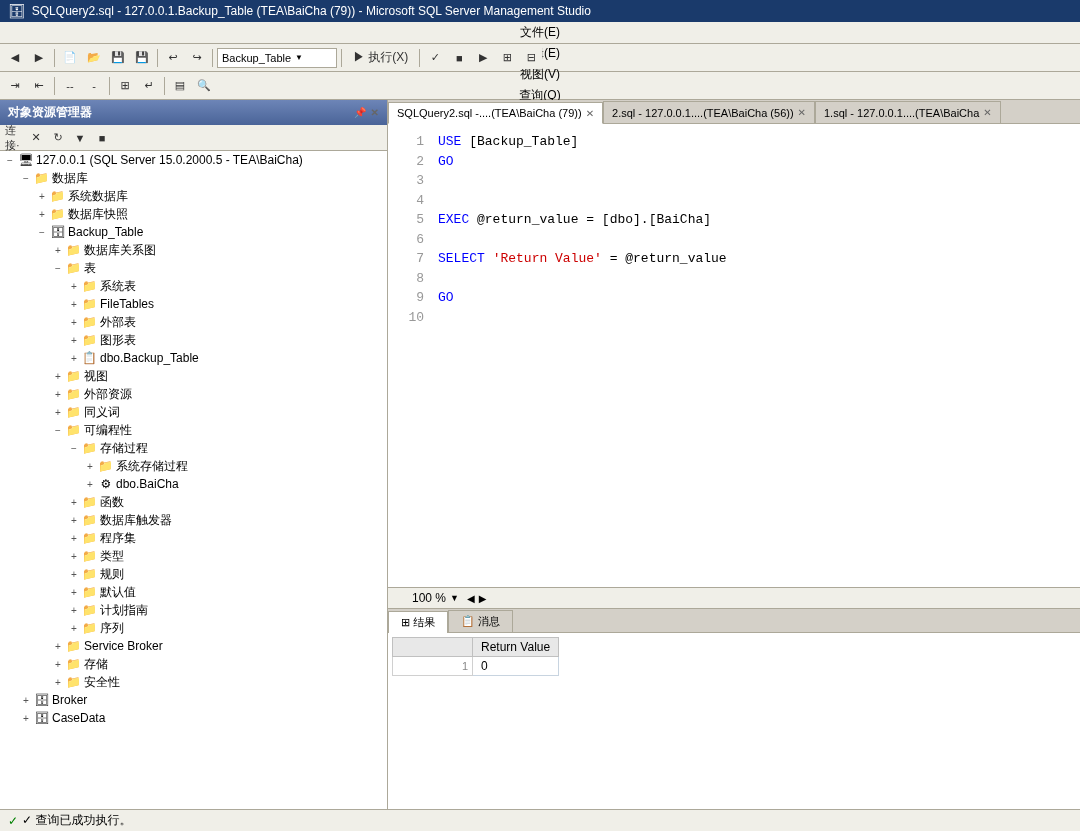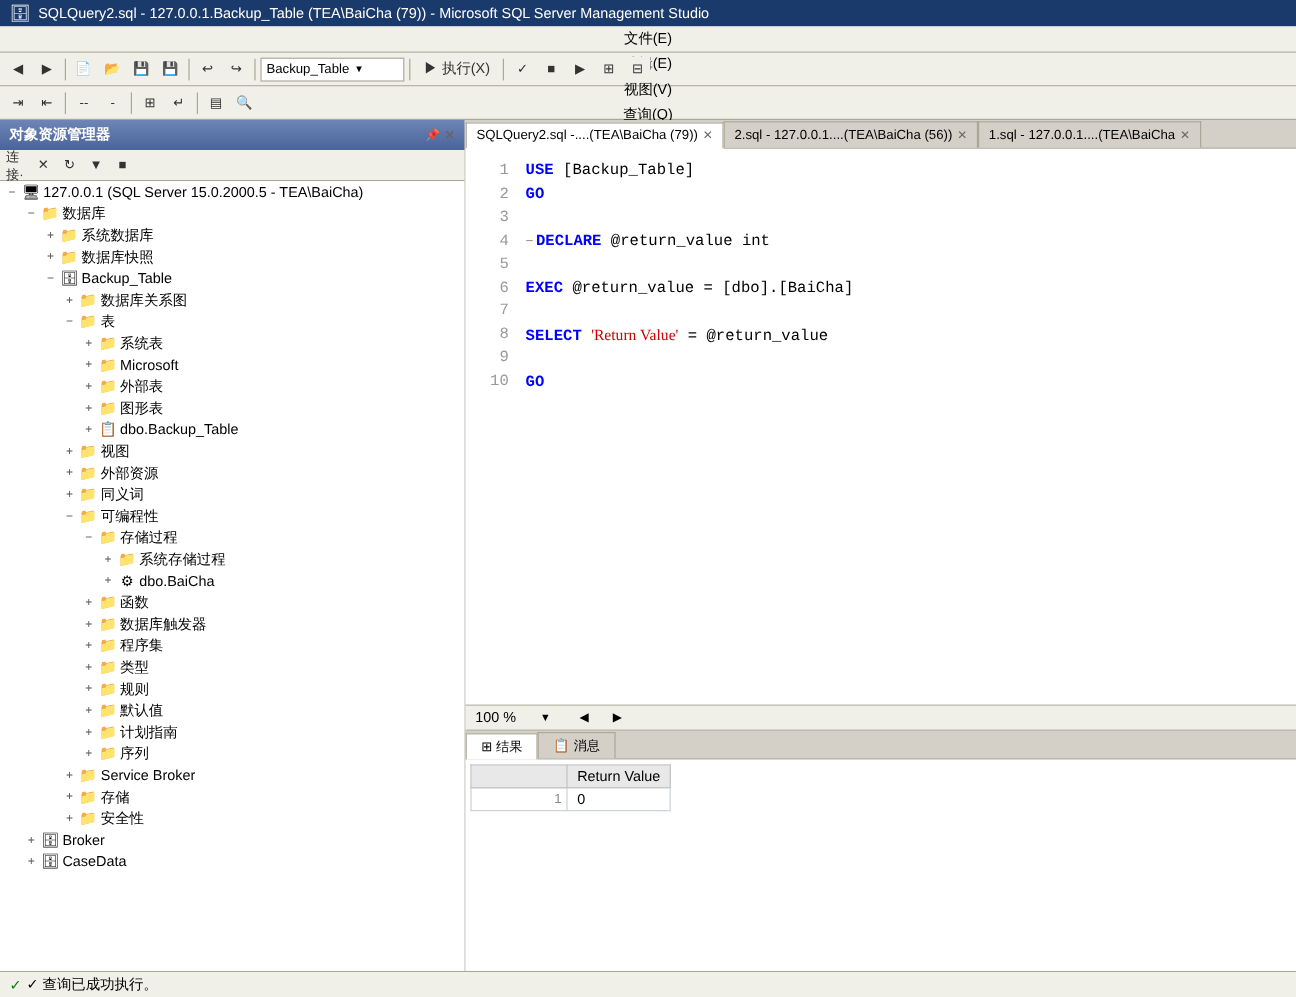--- a/index.html
+++ b/index.html
@@ -212,36 +212,36 @@
       width: 44px;
       color: #999;
       font-family: Consolas, 'Courier New', monospace;
       font-size: 13px;
       text-align: right;
       padding-right: 8px;
       line-height: 1.5;
       user-select: none;
     }
     .sql-line { line-height: 1.5; min-height: 19.5px; }
-    .kw { color: #0000ff; font-weight: bold; }
-    .str { color: #cc0000; font-family: Liberation Serif, serif; }
+    .kw { color: #0000ff; font-weight: normal; }
+    .str { color: #cc0000; }
     .collapsible { cursor: pointer; }
     .collapsible::before { content: '−'; color: #888; margin-right: 2px; font-size: 11px; }
 
     
     .zoom-bar {
       height: 22px;
       background: #f0efe8;
       display: flex;
       align-items: center;
-      padding: 0 8px;
+      padding: 0 24px;
       border-top: 1px solid #aca899;
       border-bottom: 1px solid #aca899;
       font-size: 12px;
-      gap: 20px;
+      gap: 4px;
     }
 
     
     .result-tabs {
       display: flex;
       height: 24px;
       background: #d4d0c8;
       align-items: flex-end;
       border-bottom: 1px solid #aca899;
     }
@@ -436,21 +436,21 @@
           <span class="tree-label">表</span>
         </div>
         <div class="tree-item" style="padding-left: 66px;">
           <span class="tree-toggle" style="color: rgb(85, 85, 85); font-size: 10px;">+</span>
           <span class="tree-icon" style="font-size: 12px;">📁</span>
           <span class="tree-label">系统表</span>
         </div>
         <div class="tree-item" style="padding-left: 66px;">
           <span class="tree-toggle" style="color: rgb(85, 85, 85); font-size: 10px;">+</span>
           <span class="tree-icon" style="font-size: 12px;">📁</span>
-          <span class="tree-label">Microsoft</span>
+          <span class="tree-label">FileTables</span>
         </div>
         <div class="tree-item" style="padding-left: 66px;">
           <span class="tree-toggle" style="color: rgb(85, 85, 85); font-size: 10px;">+</span>
           <span class="tree-icon" style="font-size: 12px;">📁</span>
           <span class="tree-label">外部表</span>
         </div>
         <div class="tree-item" style="padding-left: 66px;">
           <span class="tree-toggle" style="color: rgb(85, 85, 85); font-size: 10px;">+</span>
           <span class="tree-icon" style="font-size: 12px;">📁</span>
           <span class="tree-label">图形表</span>
@@ -593,21 +593,20 @@
               <div>6</div>
               <div>7</div>
               <div>8</div>
               <div>9</div>
               <div>10</div>
             </div>
           <div id="sql-content">
               <div class="sql-line"><span class="kw">USE</span> [Backup_Table]</div>
               <div class="sql-line"><span class="kw">GO</span></div>
               <div class="sql-line">&nbsp;</div>
-              <div class="sql-line"><span class="collapsible"></span><span class="kw">DECLARE</span> @return_value int</div>
               <div class="sql-line">&nbsp;</div>
               <div class="sql-line"><span class="kw">EXEC</span>    @return_value = [dbo].[BaiCha]</div>
               <div class="sql-line">&nbsp;</div>
               <div class="sql-line"><span class="kw">SELECT</span>  <span class="str">'Return Value'</span> = @return_value</div>
               <div class="sql-line">&nbsp;</div>
               <div class="sql-line"><span class="kw">GO</span></div>
             </div>
         </div>
       </div>
 

